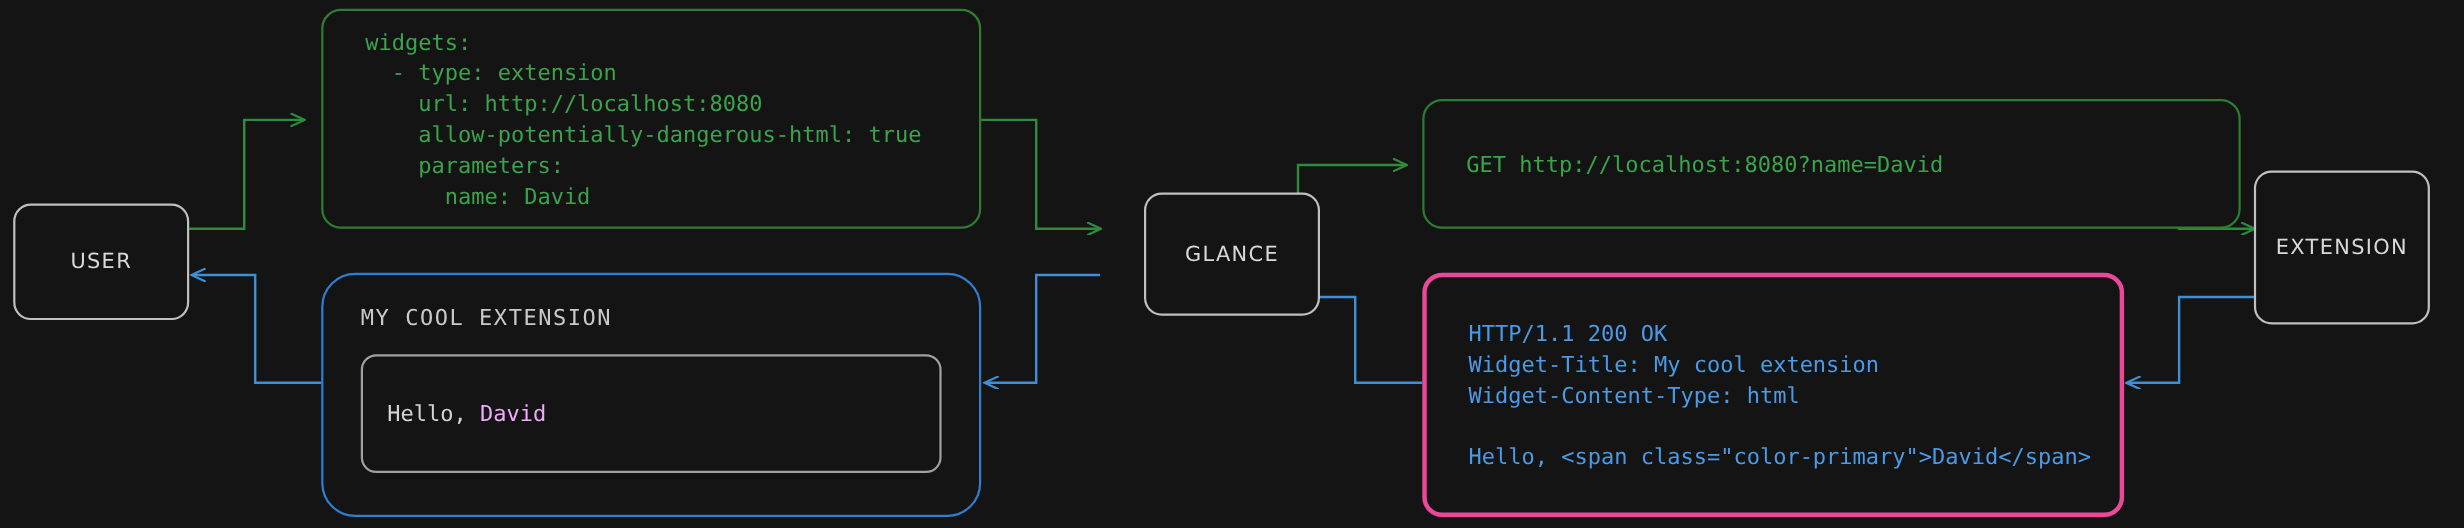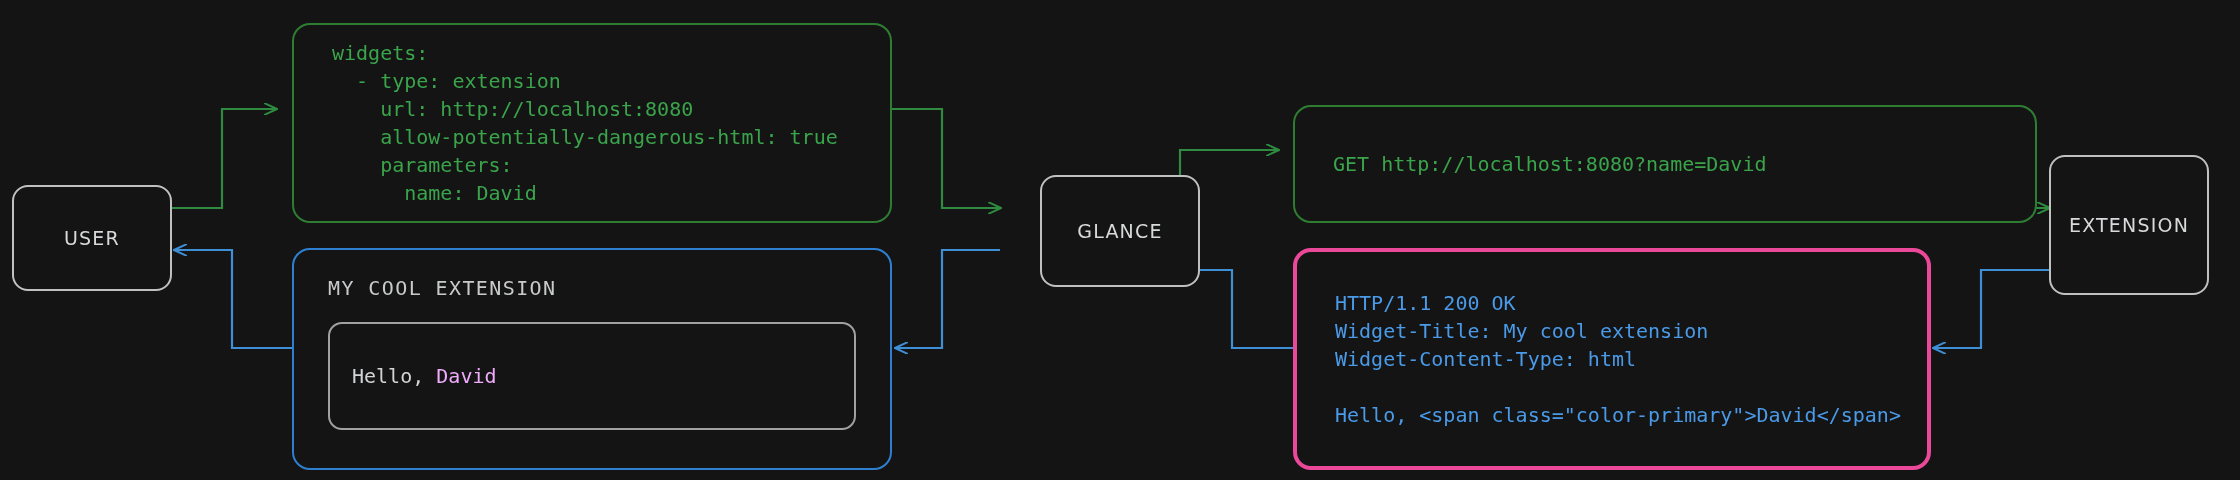--- a/index.html
+++ b/index.html
@@ -40,21 +40,21 @@
   }
   .codebox {
     position: absolute;
     border-radius: 18px;
     background: #141414;
     box-sizing: border-box;
     display: flex;
     flex-direction: column;
     justify-content: center;
   }
-  .codebox.green { border: 2px solid #2e7d32; margin-top: 15px; }
+  .codebox.green { border: 2px solid #2e7d32; }
   .codebox.blue  { border: 4px solid #ec4899; }
   .code-line {
     font-family: "DejaVu Sans Mono", monospace;
     font-size: 20px;
     line-height: 28px;
     white-space: pre;
   }
   .code-green .code-line { color: #3aa44b; }
   .code-blue  .code-line { color: #4a9ae8; }
   .code-pad { padding-left: 38px; }
@@ -156,21 +156,21 @@
   <div class="codebox blue code-blue" style="left:1293px; top:248px; width:638px; height:222px;">
     <div class="code-pad">
       <div class="code-line">HTTP/1.1 200 OK</div>
       <div class="code-line">Widget-Title: My cool extension</div>
       <div class="code-line">Widget-Content-Type: html</div>
       <div class="code-line spacer-line">&nbsp;</div>
       <div class="code-line">Hello, &lt;span class="color-primary"&gt;David&lt;/span&gt;</div>
     </div>
   </div>
 
-  <div class="widgetbox" style="left:292px; top:248px; width:600px; height:222px;">
+  <div class="widgetbox" style="left:292px; top:248px; width:600px; height:222px;border-radius:31px;">
     <div class="widget-title">MY COOL EXTENSION</div>
     <div class="widget-inner">
       <span class="widget-text">Hello, </span>
         <span class="widget-text accent">David</span>
     </div>
   </div>
 
 </div>
 
 </body></html>

